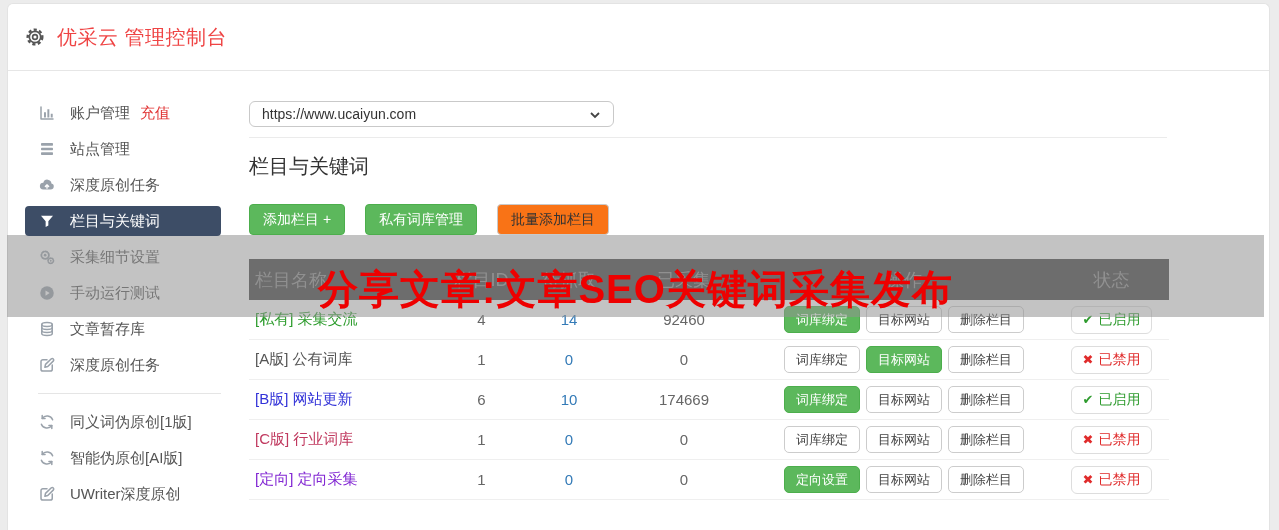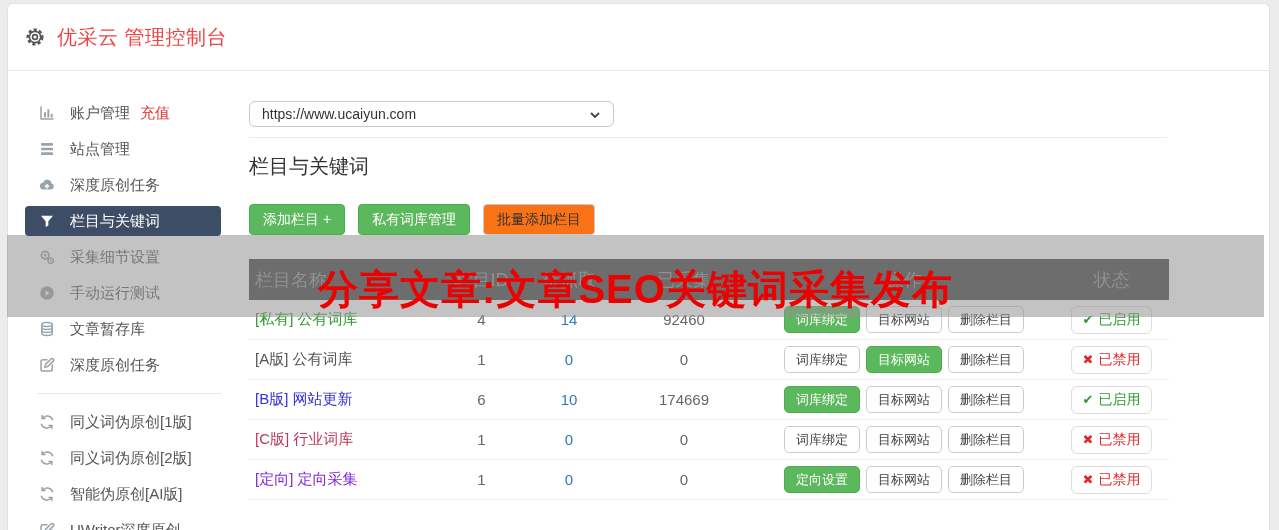--- a/index.html
+++ b/index.html
@@ -42,21 +42,21 @@
   .content{flex:1;padding-right:102px;box-sizing:border-box;min-width:0;}
   .site-select{
     margin-top:30px;width:365px;height:26px;box-sizing:border-box;
     border:1px solid #c9c9c9;border-radius:6px;background:#fff;
     display:flex;align-items:center;justify-content:space-between;
     padding:0 12px;font-size:14px;color:#333;cursor:pointer;
   }
   .site-select .chev{width:12px;height:12px;color:#444;}
   .content-divider{border-bottom:1px solid #ebebeb;margin-top:10px;}
   .page-title{font-size:20px;font-weight:400;color:#333;margin:14px 0 0 0;line-height:28px;}
-  .toolbar{margin-top:24px;display:flex;gap:13px;}
+  .toolbar{margin-top:24px;display:flex;gap:20px;}
   .btn{
     font-size:14px;line-height:19px;padding:5px 13px;border-radius:4px;
     cursor:pointer;display:inline-block;box-sizing:border-box;
     font-family:inherit;
   }
   .btn-green{background:#5cb85c;border:1px solid #4cae4c;color:#fff;}
   .btn-default{background:#f97316;border:1px solid #c9c9c9;color:#333;}
   
   .table{margin-top:24px;width:920px;font-size:15px;}
   .thead,.trow{
@@ -210,31 +210,20 @@
   </div>
         <div class="side-item">
     <span class="sicon">
             <svg viewBox="0 0 24 24" width="18" height="18" fill="none" stroke="currentColor" stroke-width="2" stroke-linecap="round" stroke-linejoin="round">
               <path d="M19.5 9A8 8 0 0 0 5.6 7.2"></path>
               <path d="M5.6 3.4v3.8h3.8"></path>
               <path d="M4.5 15a8 8 0 0 0 13.9 1.8"></path>
               <path d="M18.4 20.6v-3.8h-3.8"></path>
             </svg>
           </span>
-    <span class="slabel">同义词伪原创[2版]</span>
-  </div>
-        <div class="side-item">
-    <span class="sicon">
-            <svg viewBox="0 0 24 24" width="18" height="18" fill="none" stroke="currentColor" stroke-width="2" stroke-linecap="round" stroke-linejoin="round">
-              <path d="M19.5 9A8 8 0 0 0 5.6 7.2"></path>
-              <path d="M5.6 3.4v3.8h3.8"></path>
-              <path d="M4.5 15a8 8 0 0 0 13.9 1.8"></path>
-              <path d="M18.4 20.6v-3.8h-3.8"></path>
-            </svg>
-          </span>
     <span class="slabel">智能伪原创[AI版]</span>
   </div>
         <div class="side-item">
     <span class="sicon">
             <svg viewBox="0 0 24 24" width="18" height="18" fill="none" stroke="currentColor" stroke-width="2" stroke-linecap="round" stroke-linejoin="round">
               <path d="M12 5H6.5A2.5 2.5 0 0 0 4 7.5v10A2.5 2.5 0 0 0 6.5 20h10a2.5 2.5 0 0 0 2.5-2.5V12"></path>
               <path d="M17.8 3.7a2 2 0 0 1 2.8 2.8L13 14l-3.8 1L10 11.2z"></path>
             </svg>
           </span>
     <span class="slabel">UWriter深度原创</span>
@@ -265,21 +254,21 @@
         <div class="thead" id="thead">
             <div class="cell">栏目名称</div>
             <div class="cell center">栏目ID</div>
             <div class="cell center">待抓取</div>
             <div class="cell center">已采集</div>
             <div class="cell center">操作</div>
             <div class="cell center">状态</div>
           </div>
         <div id="tbody">
             <div class="trow">
-    <div class="cell"><a class="name-link" style="color: rgb(45, 156, 45);">[私有] 公有词库</a></div>
+    <div class="cell"><a class="name-link" style="color: rgb(45, 156, 45);">[私有] 采集交流</a></div>
     <div class="cell center">4</div>
     <div class="cell center"><a class="num-link">14</a></div>
     <div class="cell center">92460</div>
     <div class="cell actions">
                 <button class="abtn green">词库绑定</button>
                 <button class="abtn default">目标网站</button>
                 <button class="abtn default">删除栏目</button>
               </div>
     <div class="cell status-cell">
       <span class="pill on">

